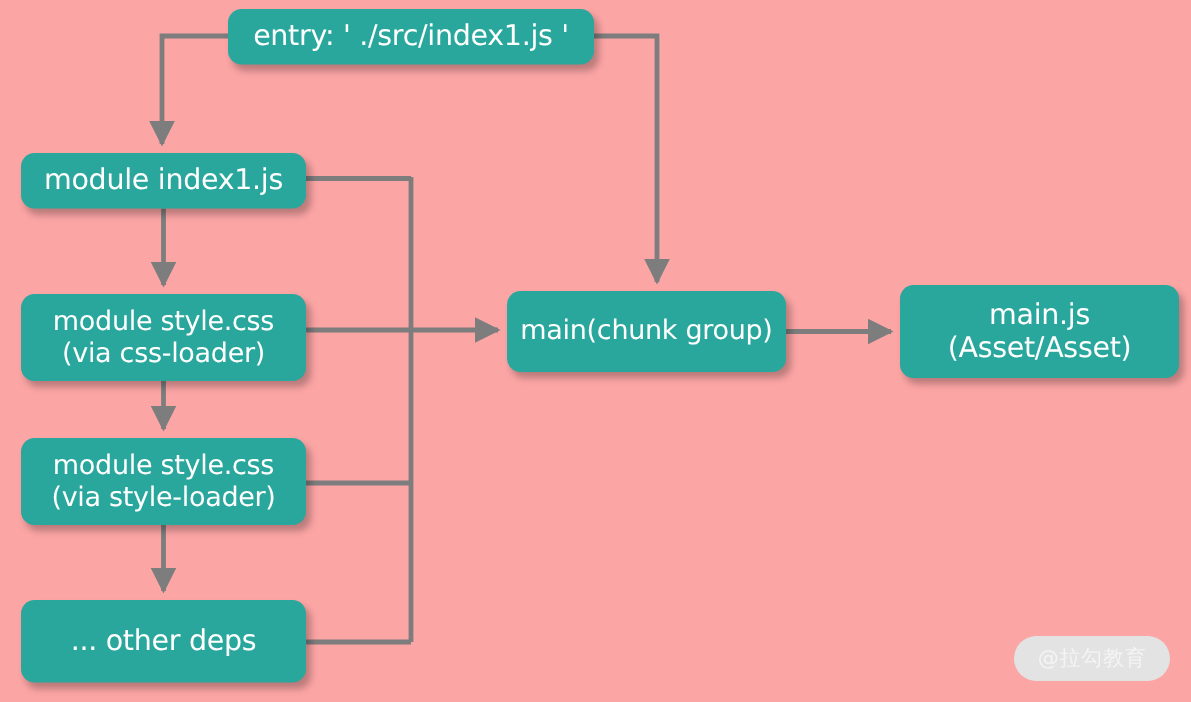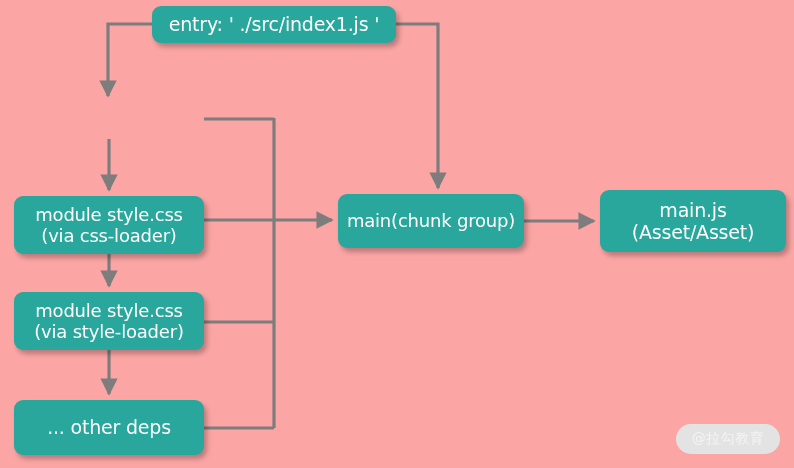--- a/index.html
+++ b/index.html
@@ -90,20 +90,21 @@
       <path d="M 274 118 L 274 428"></path>
 
       <path d="M 204 220 L 332 220" marker-end="url(#arrow)"></path>
 
       <path d="M 524 221 L 594 221" marker-end="url(#arrow)"></path>
     </g>
   </svg>
 
   <div class="node node-entry">entry: ' ./src/index1.js '</div>
 
+  <div class="node node-index">module index1.js</div>
 
   <div class="node node-cssloader">module style.css
 (via css-loader)</div>
 
   <div class="node node-styleloader">module style.css
 (via style-loader)</div>
 
   <div class="node node-chunkgroup">main(chunk group)</div>
 
   <div class="node node-otherdeps">... other deps</div>

